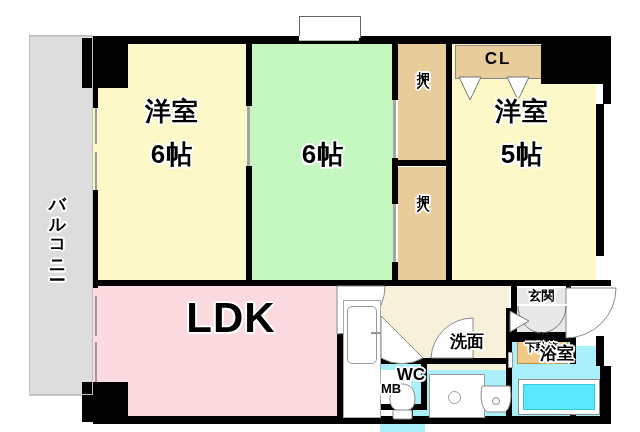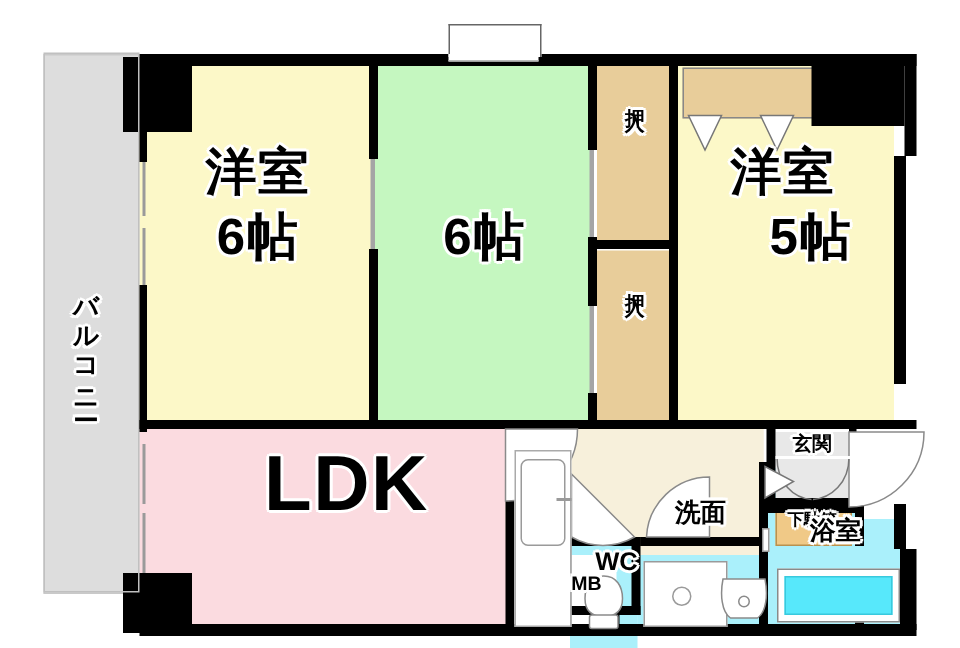--- a/index.html
+++ b/index.html
@@ -33,22 +33,22 @@
     color: #000000;
     font-weight: bold;
     text-align: center;
     white-space: pre;
     line-height: 1.05;
     -webkit-text-stroke: 0px;
     text-shadow:
        2px 0 0 #fff, -2px 0 0 #fff, 0 2px 0 #fff, 0 -2px 0 #fff,
        1.5px 1.5px 0 #fff, -1.5px 1.5px 0 #fff, 1.5px -1.5px 0 #fff, -1.5px -1.5px 0 #fff;
   }
-  .lbl-big { font-size: 34px; letter-spacing: 1px; }
-  .lbl-ldk { font-size: 52px; letter-spacing: 1px; }
+  .lbl-big { font-size: 26px; letter-spacing: 1px; }
+  .lbl-ldk { font-size: 42px; letter-spacing: 1px; }
   .lbl-mid { font-size: 17px; }
   .lbl-sm  { font-size: 13px; }
   .lbl-xs  { font-size: 11px; }
   .lbl-vert {
     writing-mode: vertical-rl;
     text-orientation: upright;
     letter-spacing: 2px;
   }
   .nostroke { text-shadow: none; }
 
@@ -219,27 +219,28 @@
   <div class="abs" style="left:523px; top:384px; width:70px; height:24px; background:#57e8fb; border:1px solid #39c9dd;"></div>
 
   <div class="lbl lbl-mid lbl-vert" style="left:48px; top:185px;">バルコニー</div>
 
   <div class="lbl lbl-big" style="left:126px; top:98px; width:92px;">洋室</div>
   <div class="lbl lbl-big" style="left:126px; top:141px; width:92px;">6帖</div>
 
   <div class="lbl lbl-big" style="left:277px; top:141px; width:92px;">6帖</div>
 
   <div class="lbl lbl-big" style="left:476px; top:98px; width:92px;">洋室</div>
-  <div class="lbl lbl-big" style="left:476px; top:141px; width:92px;text-align:right;">5帖</div>
+  <div class="lbl lbl-big" style="left:476px; top:141px; width:92px;">5帖</div>
 
   <div class="lbl lbl-ldk" style="left:166px; top:296px; width:130px;">LDK</div>
 
   <div class="lbl lbl-sm lbl-vert" style="left:416px; top:62px;">押入</div>
   <div class="lbl lbl-sm lbl-vert" style="left:416px; top:185px;">押入</div>
 
+  <div class="lbl lbl-mid nostroke" style="left:455px; top:50px; width:86px; letter-spacing:2px;">CL</div>
 
   <div class="lbl lbl-sm" style="left:517px; top:289px; width:49px;">玄関</div>
 
   <div class="lbl lbl-xs" style="left:514px; top:342px; width:55px;">下駄箱</div>
 
   <div class="lbl lbl-mid" style="left:380px; top:366px; width:62px;">WC</div>
 
   <div class="lbl lbl-mid" style="left:429px; top:333px; width:76px;">洗面</div>
 
   <div class="lbl lbl-mid" style="left:519px; top:345px; width:76px;">浴室</div>

